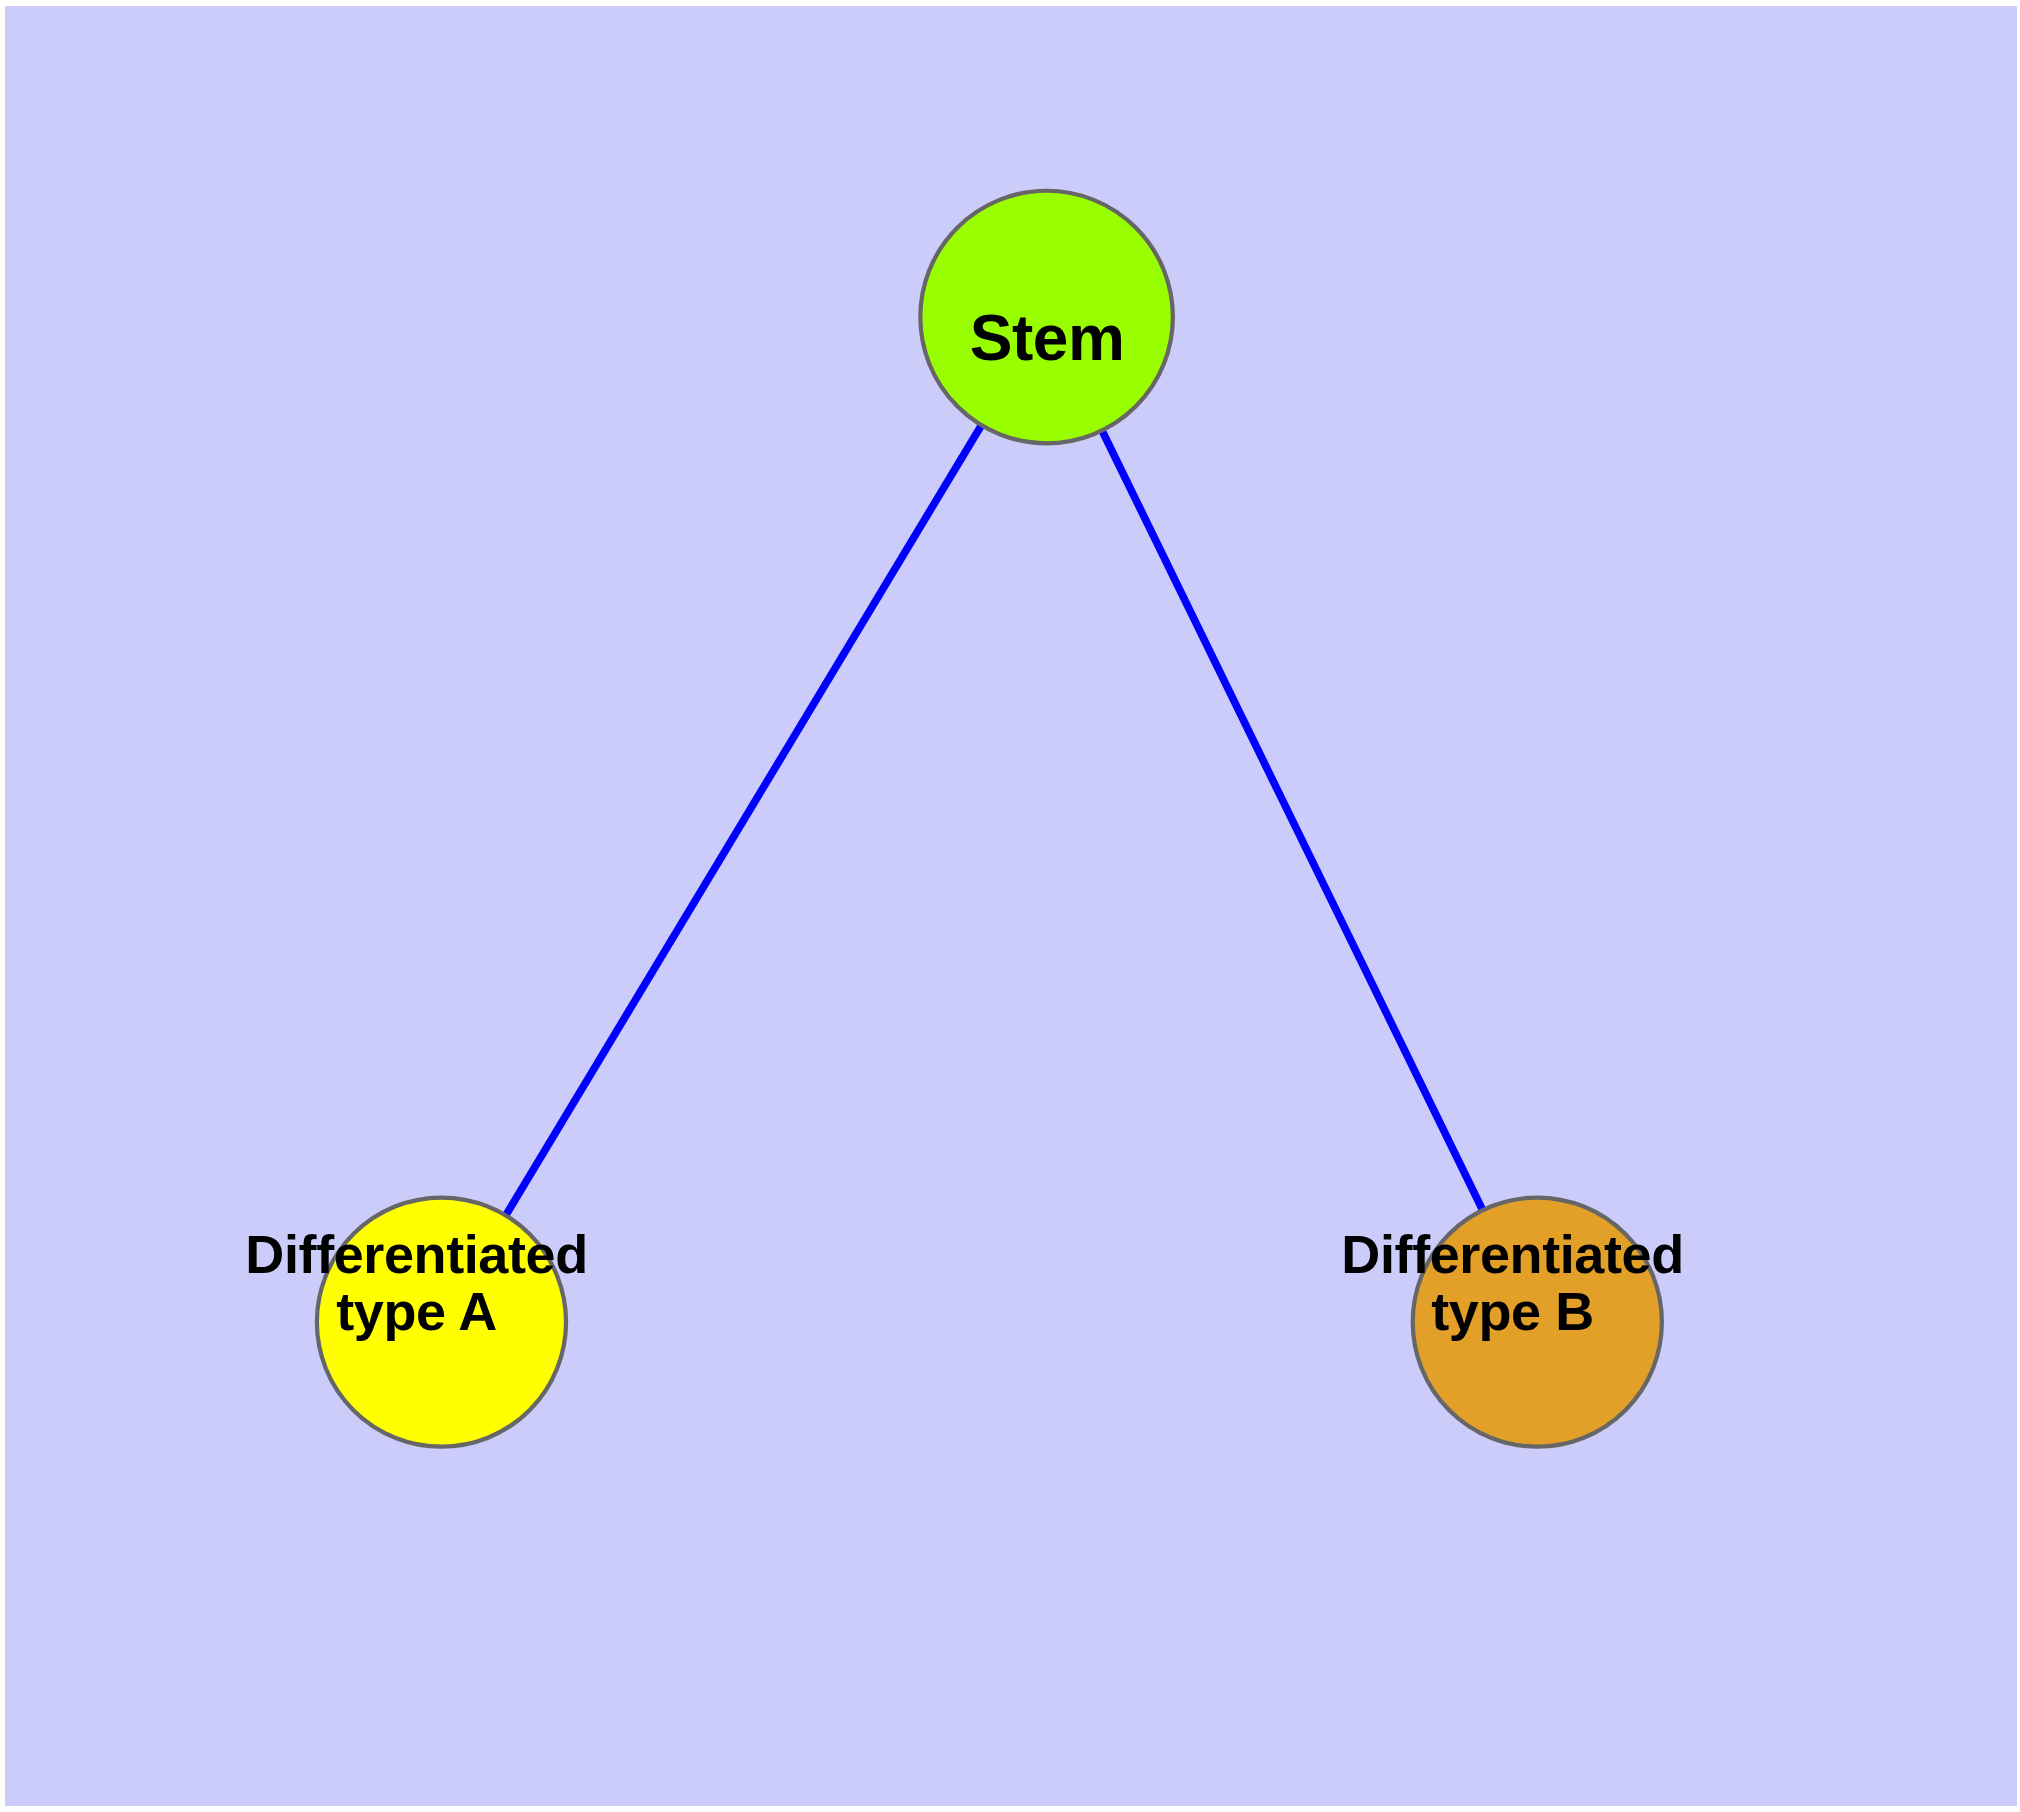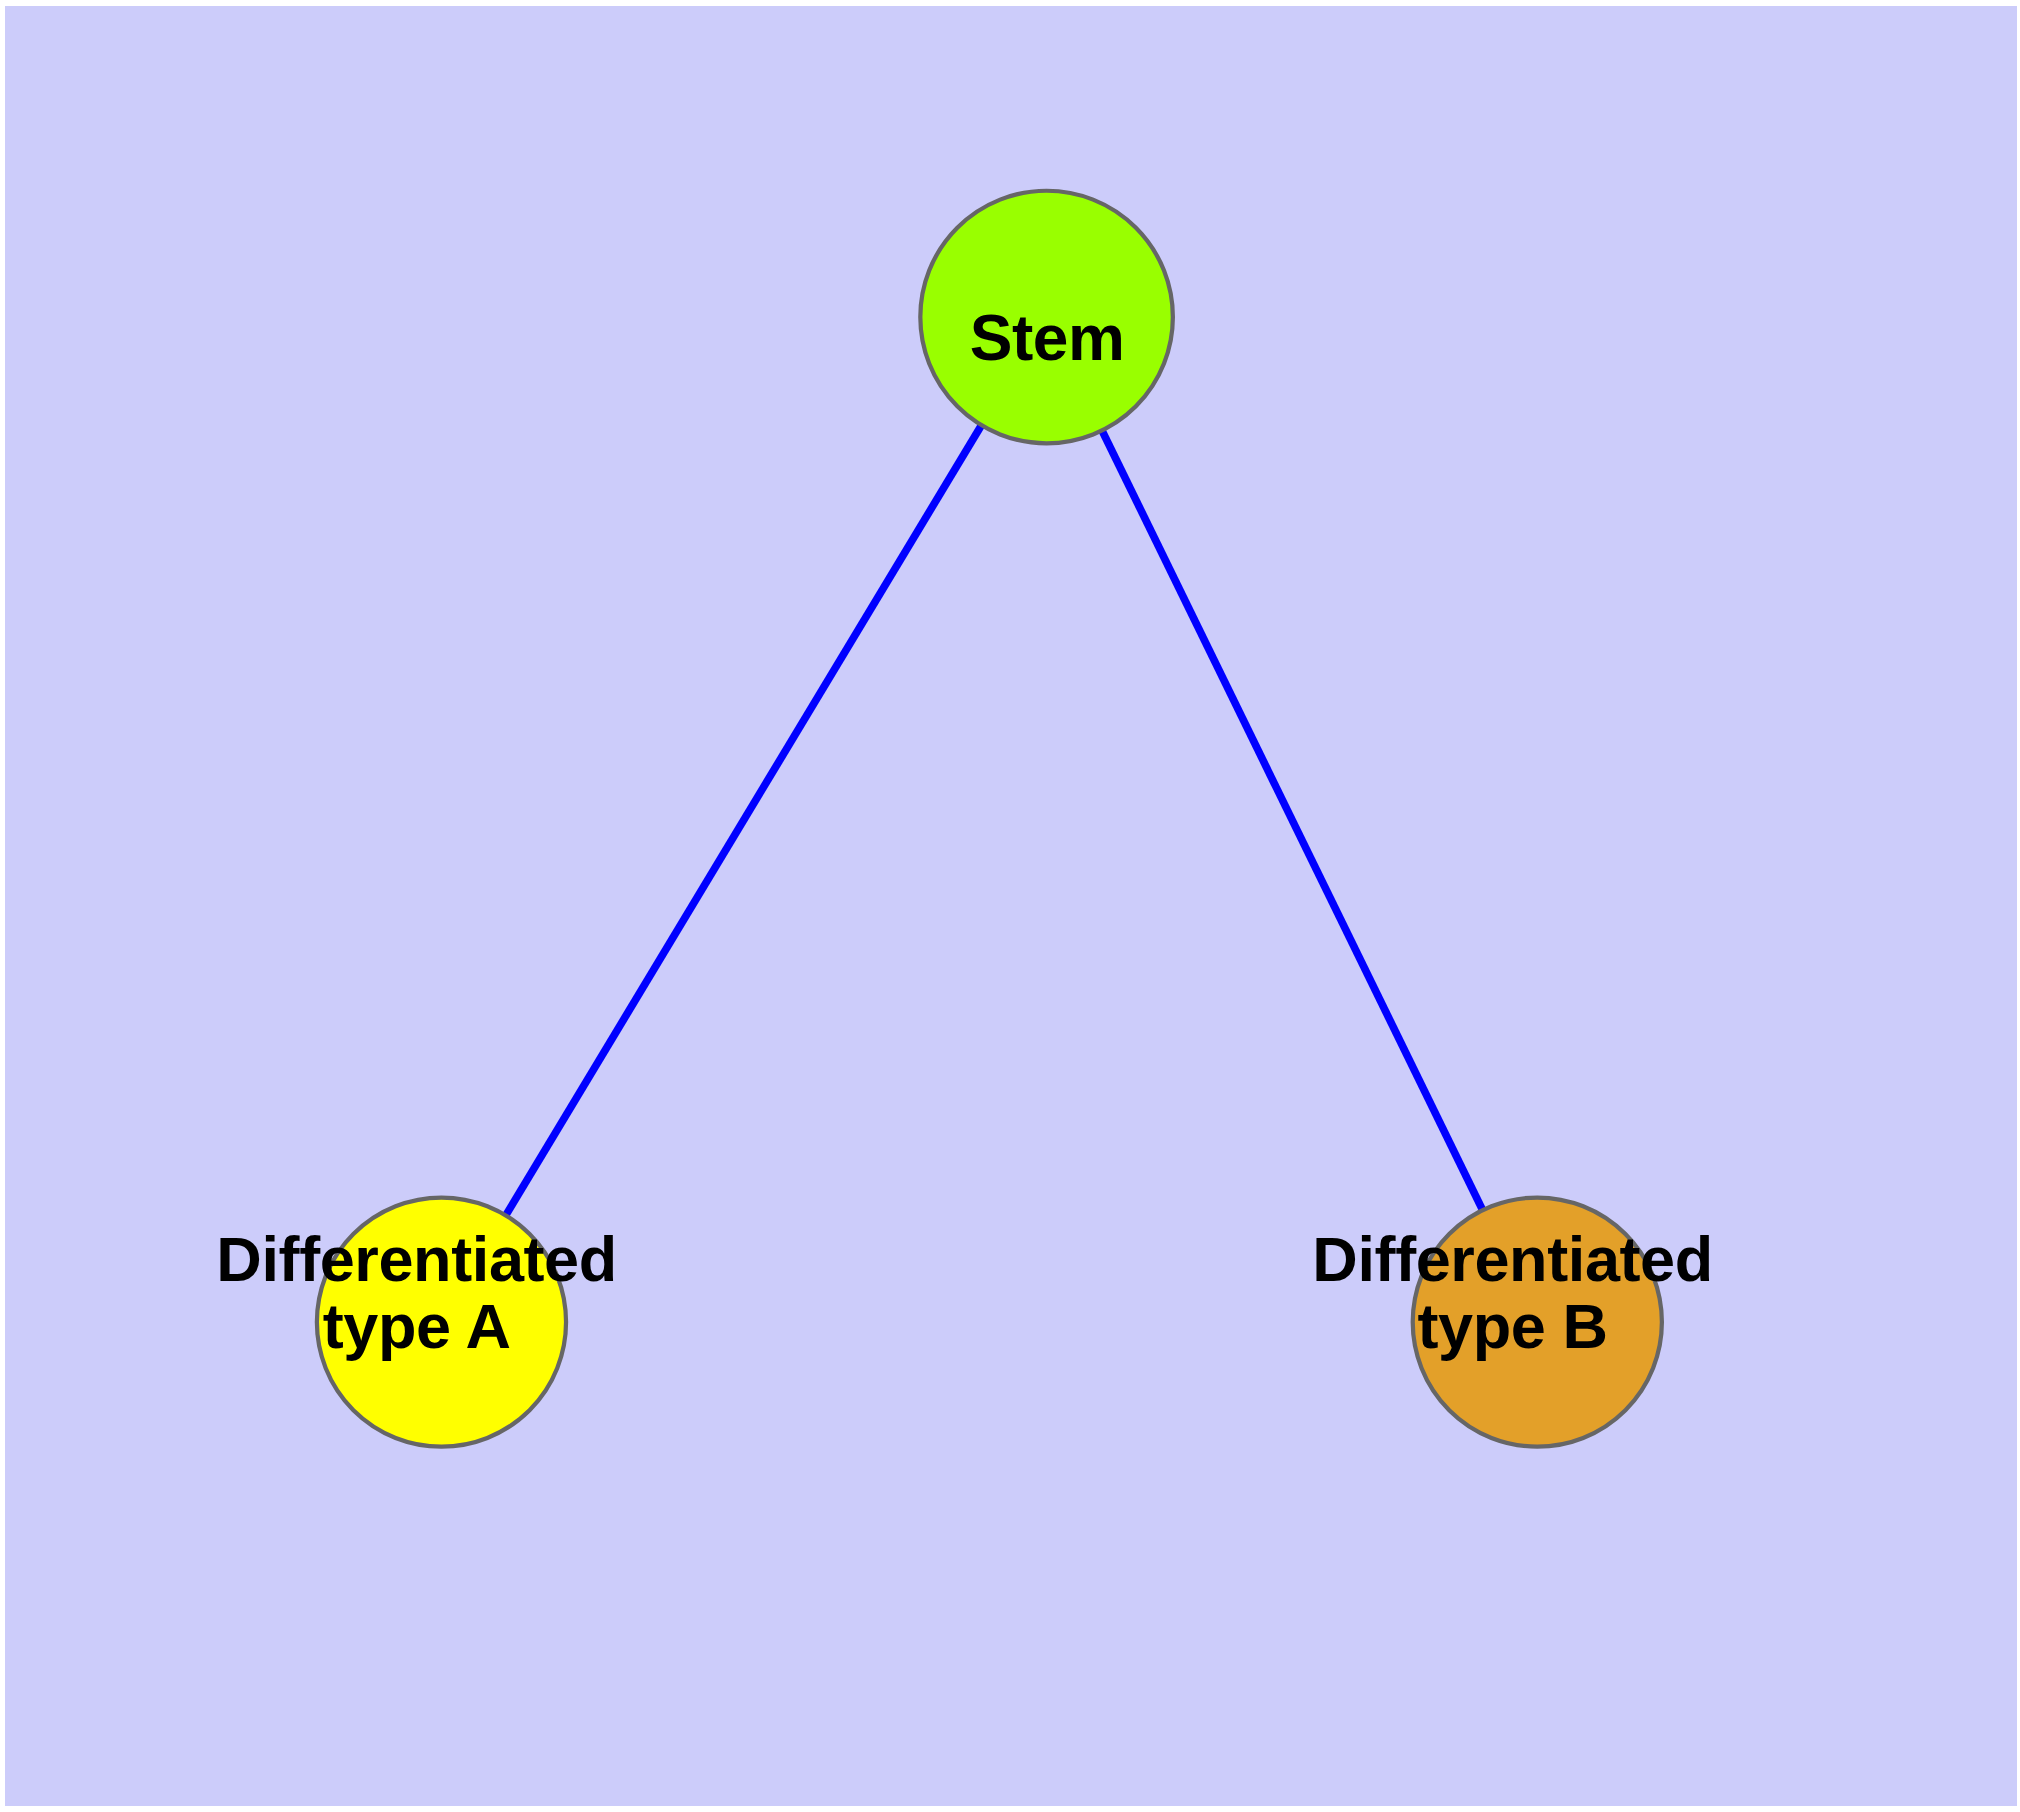--- a/index.html
+++ b/index.html
@@ -45,21 +45,21 @@
     color: #000000;
     line-height: 1.06;
     letter-spacing: -0.4px;
     white-space: pre-line;
     pointer-events: none;
   }
   .label-stem {
     font-size: 64px;
   }
   .label-multi {
-    font-size: 63px;
+    font-size: 54px;
   }
 </style>
 </head>
 <body>
 
 <div id="canvas">
   <div id="plot-area">
 
     <svg class="graph-svg" viewBox="0 0 2374 2124" preserveAspectRatio="none">
 

